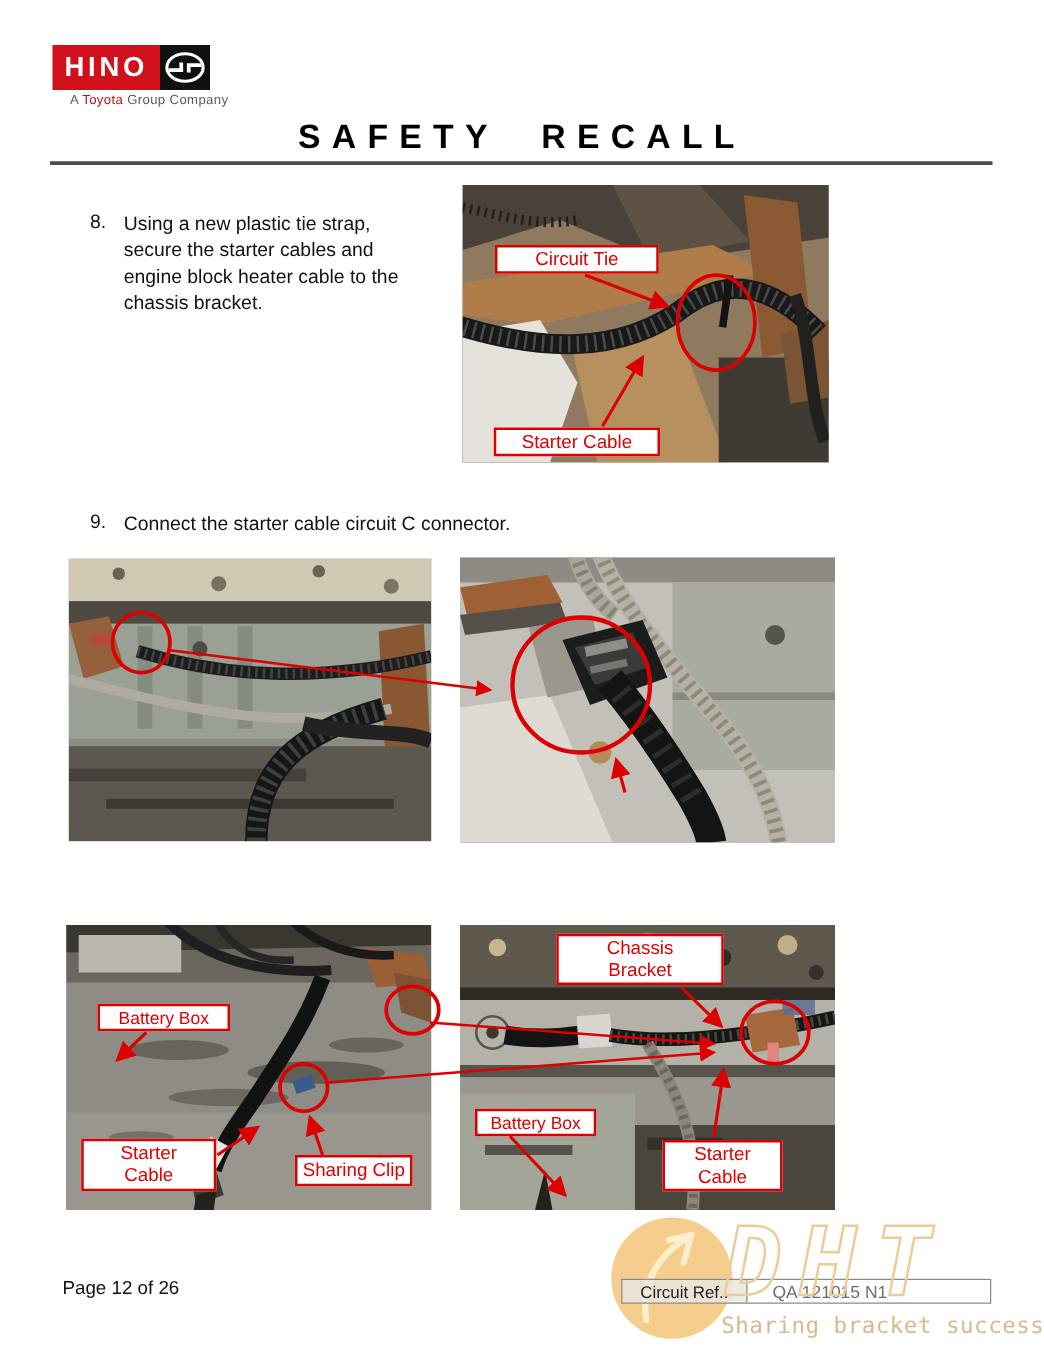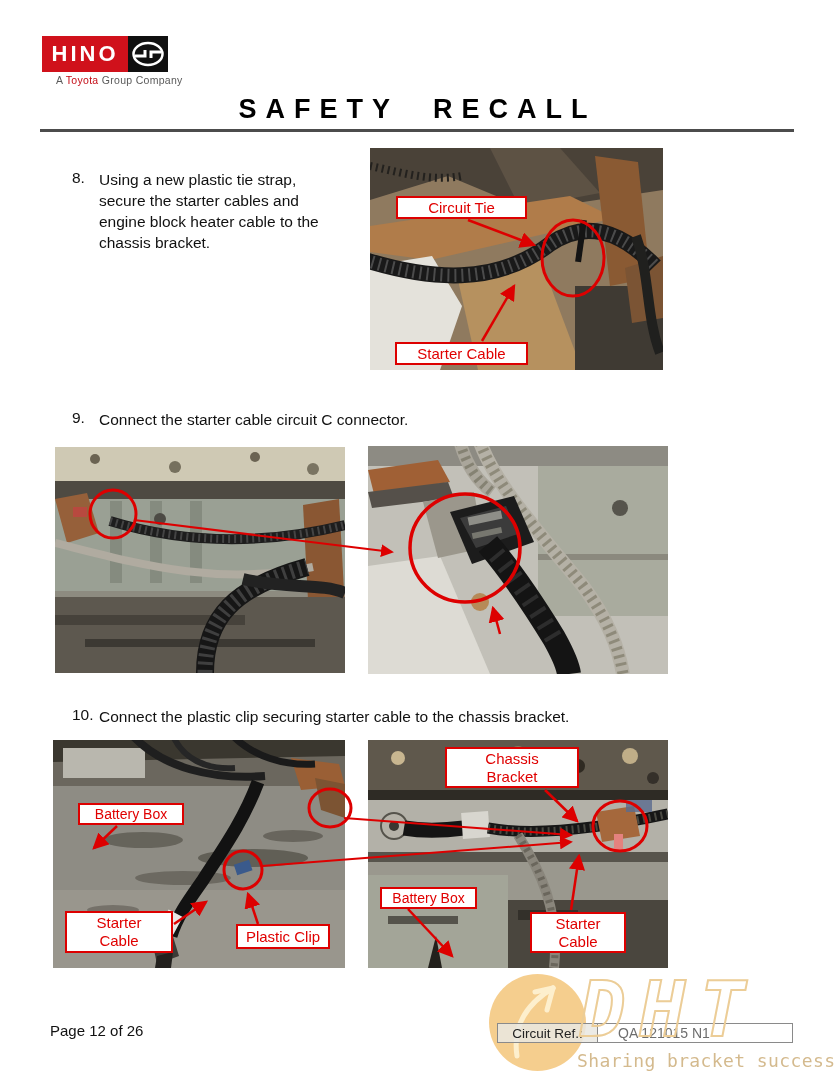--- a/index.html
+++ b/index.html
@@ -87,24 +87,20 @@
   <div class="abs step step8">
     <span class="num">8.</span>
     <span class="txt">Using a new plastic tie strap,
 secure the starter cables and
 engine block heater cable to the
 chassis bracket.</span>
   </div>
   <div class="abs step step9">
     <span class="num">9.</span>
     <span class="txt">Connect the starter cable circuit C connector.</span>
-  </div>
-  <div class="abs step step10">
-    <span class="num">10.</span>
-    <span class="txt">Connect the plastic clip securing starter cable to the chassis bracket.</span>
   </div>
 
   <div class="abs photo" style="left:370px;top:148px;width:293px;height:222px;">
     <svg width="293" height="222" viewBox="0 0 293 222">
       <rect width="293" height="222" fill="#8f7a5f"></rect>
       <polygon points="0,0 293,0 293,42 160,62 78,28 0,52" fill="#4a4238"></polygon>
       <polygon points="120,0 190,0 230,45 150,60" fill="#5d5244"></polygon>
       <polygon points="0,78 200,48 245,70 60,112 0,104" fill="#b07c4a"></polygon>
       <polygon points="225,8 268,14 280,130 240,138" fill="#8a5a33"></polygon>
       <polygon points="0,118 62,108 92,158 70,222 0,222" fill="#e4e2db"></polygon>
@@ -230,21 +226,21 @@
       <rect x="258" y="60" width="26" height="12" fill="#5a6b8e" opacity="0.8"></rect>
       <path d="M60,228 L68,196 L74,228" fill="#23211c"></path>
     </svg>
   </div>
 
   <div class="abs callout" style="left:396px;top:196px;width:131px;height:23px;">Circuit Tie</div>
   <div class="abs callout" style="left:395px;top:342px;width:133px;height:23px;">Starter Cable</div>
   <div class="abs callout" style="left:78px;top:803px;width:106px;height:22px;font-size:14px;">Battery Box</div>
   <div class="abs callout" style="left:65px;top:911px;width:108px;height:42px;">Starter
 Cable</div>
-  <div class="abs callout" style="left:236px;top:924px;width:94px;height:25px;">Plastic Clip</div>
+  <div class="abs callout" style="left:236px;top:924px;width:94px;height:25px;">Sharing Clip</div>
   <div class="abs callout" style="left:445px;top:747px;width:134px;height:41px;">Chassis
 Bracket</div>
   <div class="abs callout" style="left:380px;top:887px;width:97px;height:22px;font-size:14px;">Battery Box</div>
   <div class="abs callout" style="left:530px;top:912px;width:96px;height:41px;">Starter
 Cable</div>
 
   <svg class="abs overlay" width="835" height="1080" viewBox="0 0 835 1080">
     <defs>
       <marker id="arr" viewBox="0 0 10 10" refX="8.5" refY="5" markerWidth="6.5" markerHeight="6.5" orient="auto">
         <path d="M0,0 L10,5 L0,10 z" fill="#dd0000"></path>

